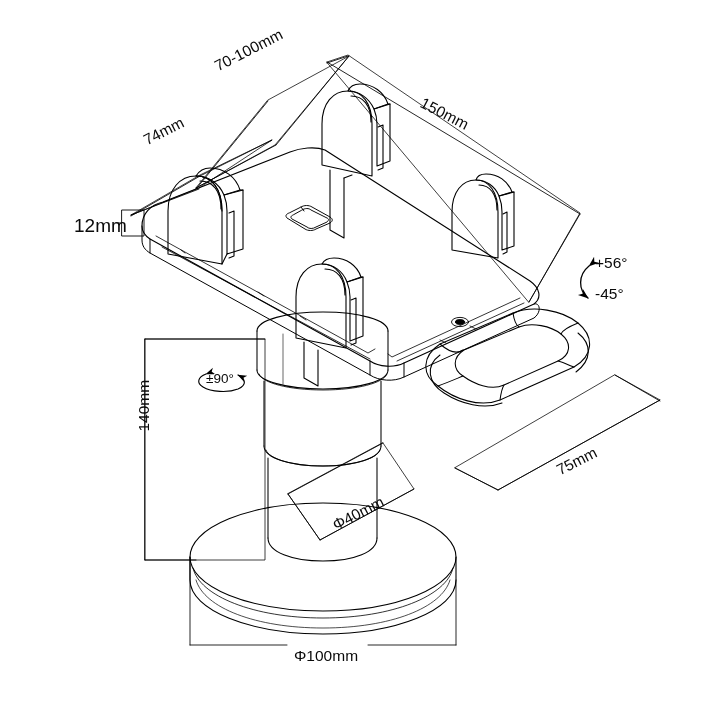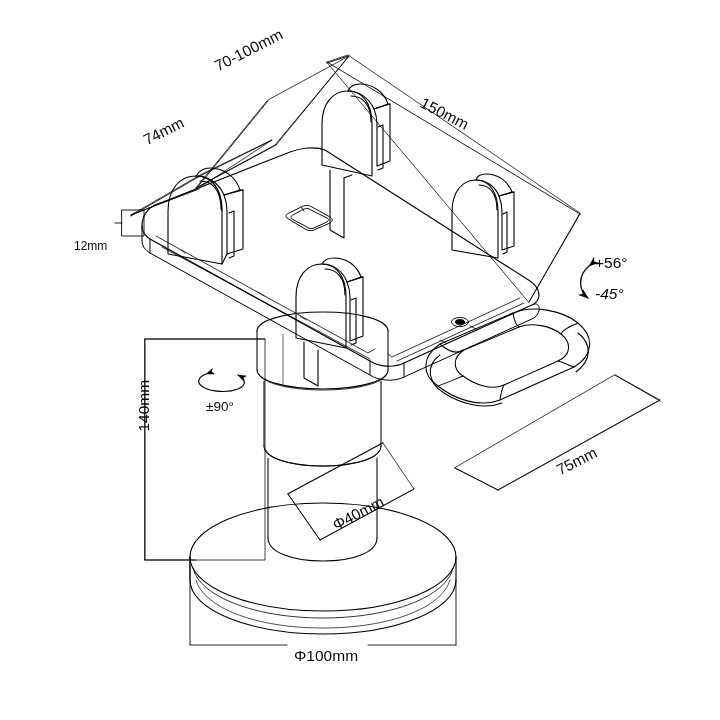--- a/index.html
+++ b/index.html
@@ -30,25 +30,25 @@
     font-family: "Liberation Sans", sans-serif;
     color: #0a0a0a;
     white-space: nowrap;
     font-weight: 400;
     letter-spacing: 0px;
     line-height: 1;
   }
   .lbl-70100 { left: 212px; top: 60px;  font-size: 15.5px; transform: rotate(-27deg); transform-origin: left top; }
   .lbl-74    { left: 141px; top: 134px; font-size: 15.5px; transform: rotate(-27deg); transform-origin: left top; }
   .lbl-150   { left: 425px; top: 95px;  font-size: 15.5px; transform: rotate(27deg);  transform-origin: left top; }
-  .lbl-12    { left: 74px;  top: 216px; font-size: 12px; margin-top: 24px; }
+  .lbl-12    { left: 74px;  top: 216px; font-size: 19px; }
   .lbl-p45   { left: 595px; top: 255px; font-size: 15.5px; }
-  .lbl-m45   { left: 595px; top: 286px; font-size: 15.5px; font-style: italic; }
+  .lbl-m45   { left: 595px; top: 286px; font-size: 15.5px; }
   .lbl-140   { left: 118px; top: 398px; font-size: 15.5px; transform: rotate(-90deg); transform-origin: center center; }
-  .lbl-90    { left: 206px; top: 372px; font-size: 13.5px; margin-top: 28px; }
+  .lbl-90    { left: 206px; top: 372px; font-size: 13.5px; }
   .lbl-d40   { left: 330px; top: 519px; font-size: 15.5px; transform: rotate(-27deg); transform-origin: left top; }
   .lbl-d100  { left: 294px; top: 648px; font-size: 15.5px; text-align: right; }
   .lbl-75    { left: 554px; top: 464px; font-size: 15.5px; transform: rotate(-27deg); transform-origin: left top; }
 </style>
 </head>
 <body>
 
 <div id="stage">
 
   <svg id="drawing" viewBox="0 0 720 720">

